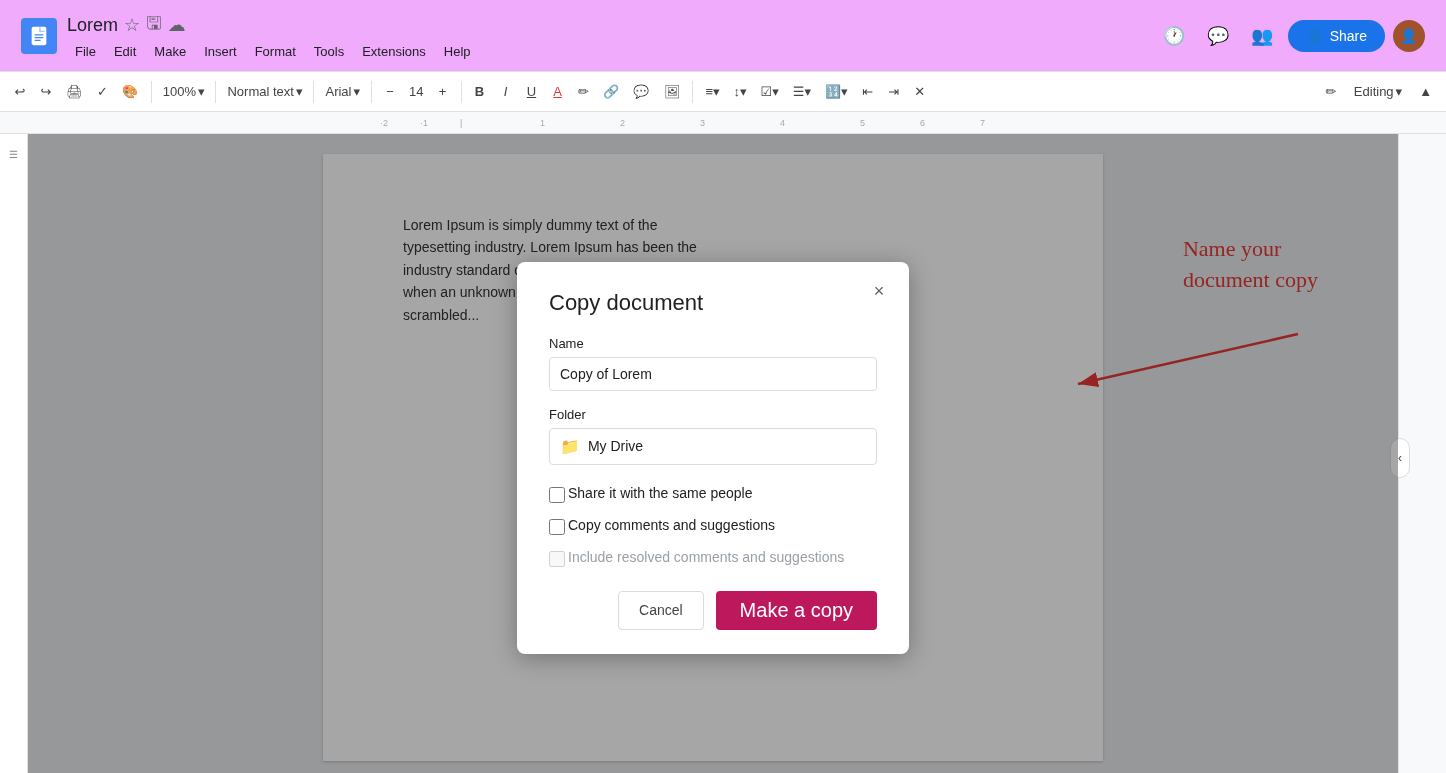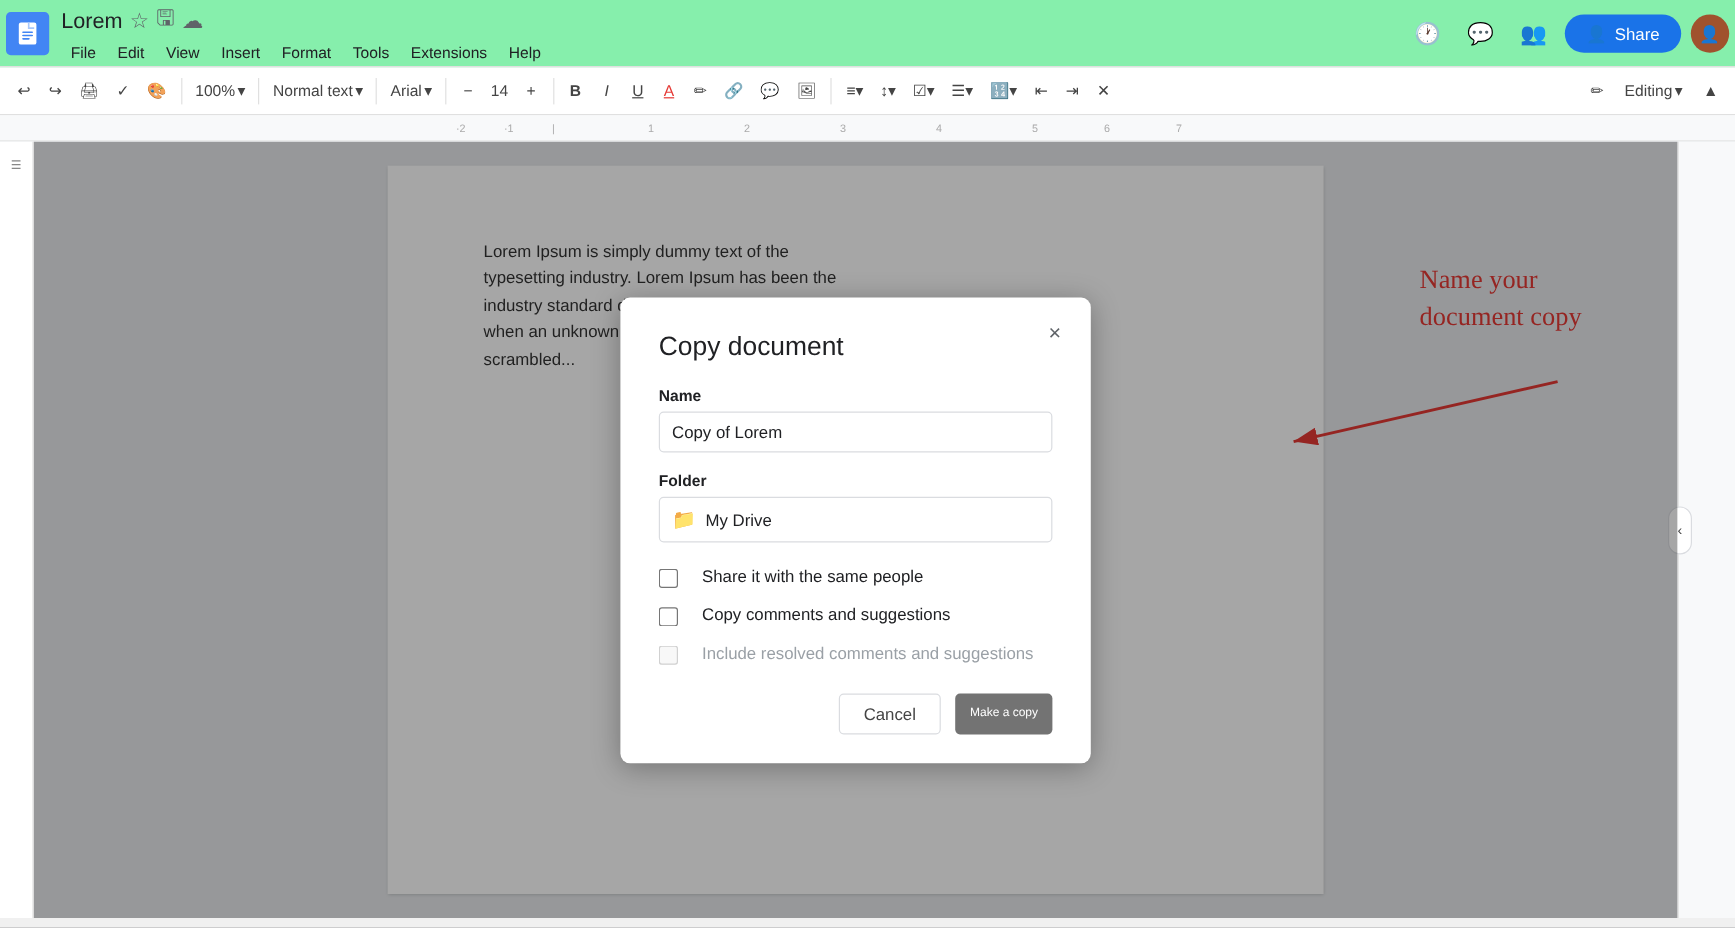--- a/index.html
+++ b/index.html
@@ -1,24 +1,24 @@
 <!DOCTYPE html>
 <html><head>
   <meta charset="utf-8">
   <style>
     * { box-sizing: border-box; margin: 0; padding: 0; }
     body { font-family: Arial, sans-serif; background: #f0f0f0; width: 1446px; height: 773px; overflow: hidden; position: relative; }
 
     
     .top-bar {
-      background: #86efac;
-      height: 56px;
-      display: flex;
-      align-items: center;
-      padding: 0 5px;
+      background: #f0abfc;
+      height: 72px;
+      display: flex;
+      align-items: center;
+      padding: 0 21px;
       border-bottom: 1px solid #e0e0e0;
       position: relative;
       z-index: 10;
     }
     .app-icon {
       width: 36px; height: 36px;
       background: #4285f4;
       border-radius: 4px;
       display: flex; align-items: center; justify-content: center;
       margin-right: 10px;
@@ -164,21 +164,21 @@
     .dialog-close {
       position: absolute;
       top: 16px; right: 16px;
       width: 28px; height: 28px;
       display: flex; align-items: center; justify-content: center;
       border-radius: 50%;
       cursor: pointer;
       color: #5f6368;
       font-size: 18px;
     }
-    .field-label { font-size: 13px; color: #202124; margin-bottom: 6px; font-weight: 700; }
+    .field-label { font-size: 13px; color: #202124; margin-bottom: 6px; font-weight: 400; }
     .field-input {
       width: 100%;
       border: 1px solid #dadce0;
       border-radius: 4px;
       padding: 8px 10px;
       font-size: 14px;
       color: #202124;
       outline: none;
       margin-bottom: 16px;
     }
@@ -192,21 +192,21 @@
       margin-bottom: 20px;
       display: flex;
       align-items: center;
       gap: 8px;
       cursor: pointer;
     }
     .folder-icon { font-size: 16px; color: #5f6368; }
     .checkbox-row {
       display: flex;
       align-items: flex-start;
-      gap: 20px;
+      gap: 3px;
       margin-bottom: 14px;
     }
     .checkbox-row input[type=checkbox] {
       width: 16px; height: 16px; margin-top: 2px; cursor: pointer; flex-shrink: 0;
     }
     .checkbox-label { font-size: 14px; color: #202124; }
     .checkbox-label.disabled { color: #9aa0a6; }
     .dialog-actions {
       display: flex;
       justify-content: flex-end;
@@ -216,25 +216,25 @@
     .btn-cancel {
       background: transparent;
       border: 1px solid #dadce0;
       border-radius: 4px;
       padding: 8px 20px;
       font-size: 14px;
       color: #444;
       cursor: pointer;
     }
     .btn-primary {
-      background: #737373;
+      background: #be185d;
       border: none;
       border-radius: 4px;
-      padding: 8px 12px;
-      font-size: 10px;
+      padding: 8px 24px;
+      font-size: 20px;
       color: #fff;
       cursor: pointer;
       font-weight: 500;
     }
 
     
     .ruler-inner {
       width: 660px;
       height: 100%;
       display: flex;
@@ -259,21 +259,21 @@
   <div class="doc-title-area">
     <div class="doc-title-row">
       <span class="doc-title">Lorem</span>
       <span class="title-icon">☆</span>
       <span class="title-icon">🖫</span>
       <span class="title-icon">☁</span>
     </div>
     <div class="menu-bar">
       <span class="menu-item">File</span>
       <span class="menu-item">Edit</span>
-      <span class="menu-item">View</span>
+      <span class="menu-item">Make</span>
       <span class="menu-item">Insert</span>
       <span class="menu-item">Format</span>
       <span class="menu-item">Tools</span>
       <span class="menu-item">Extensions</span>
       <span class="menu-item">Help</span>
     </div>
   </div>
   <div class="top-bar-right">
     <div class="icon-btn" title="Version history">🕐</div>
     <div class="icon-btn" title="Comments">💬</div>

